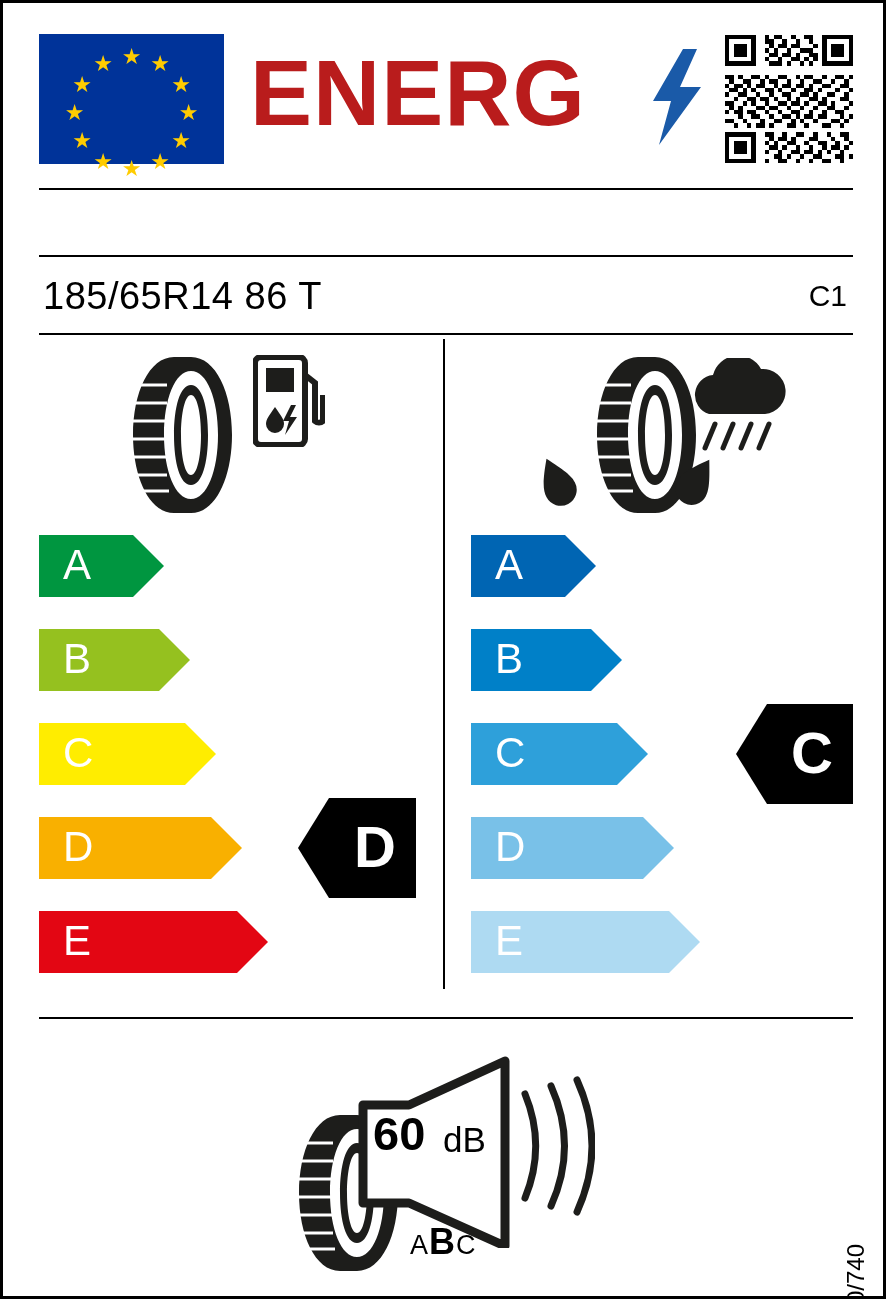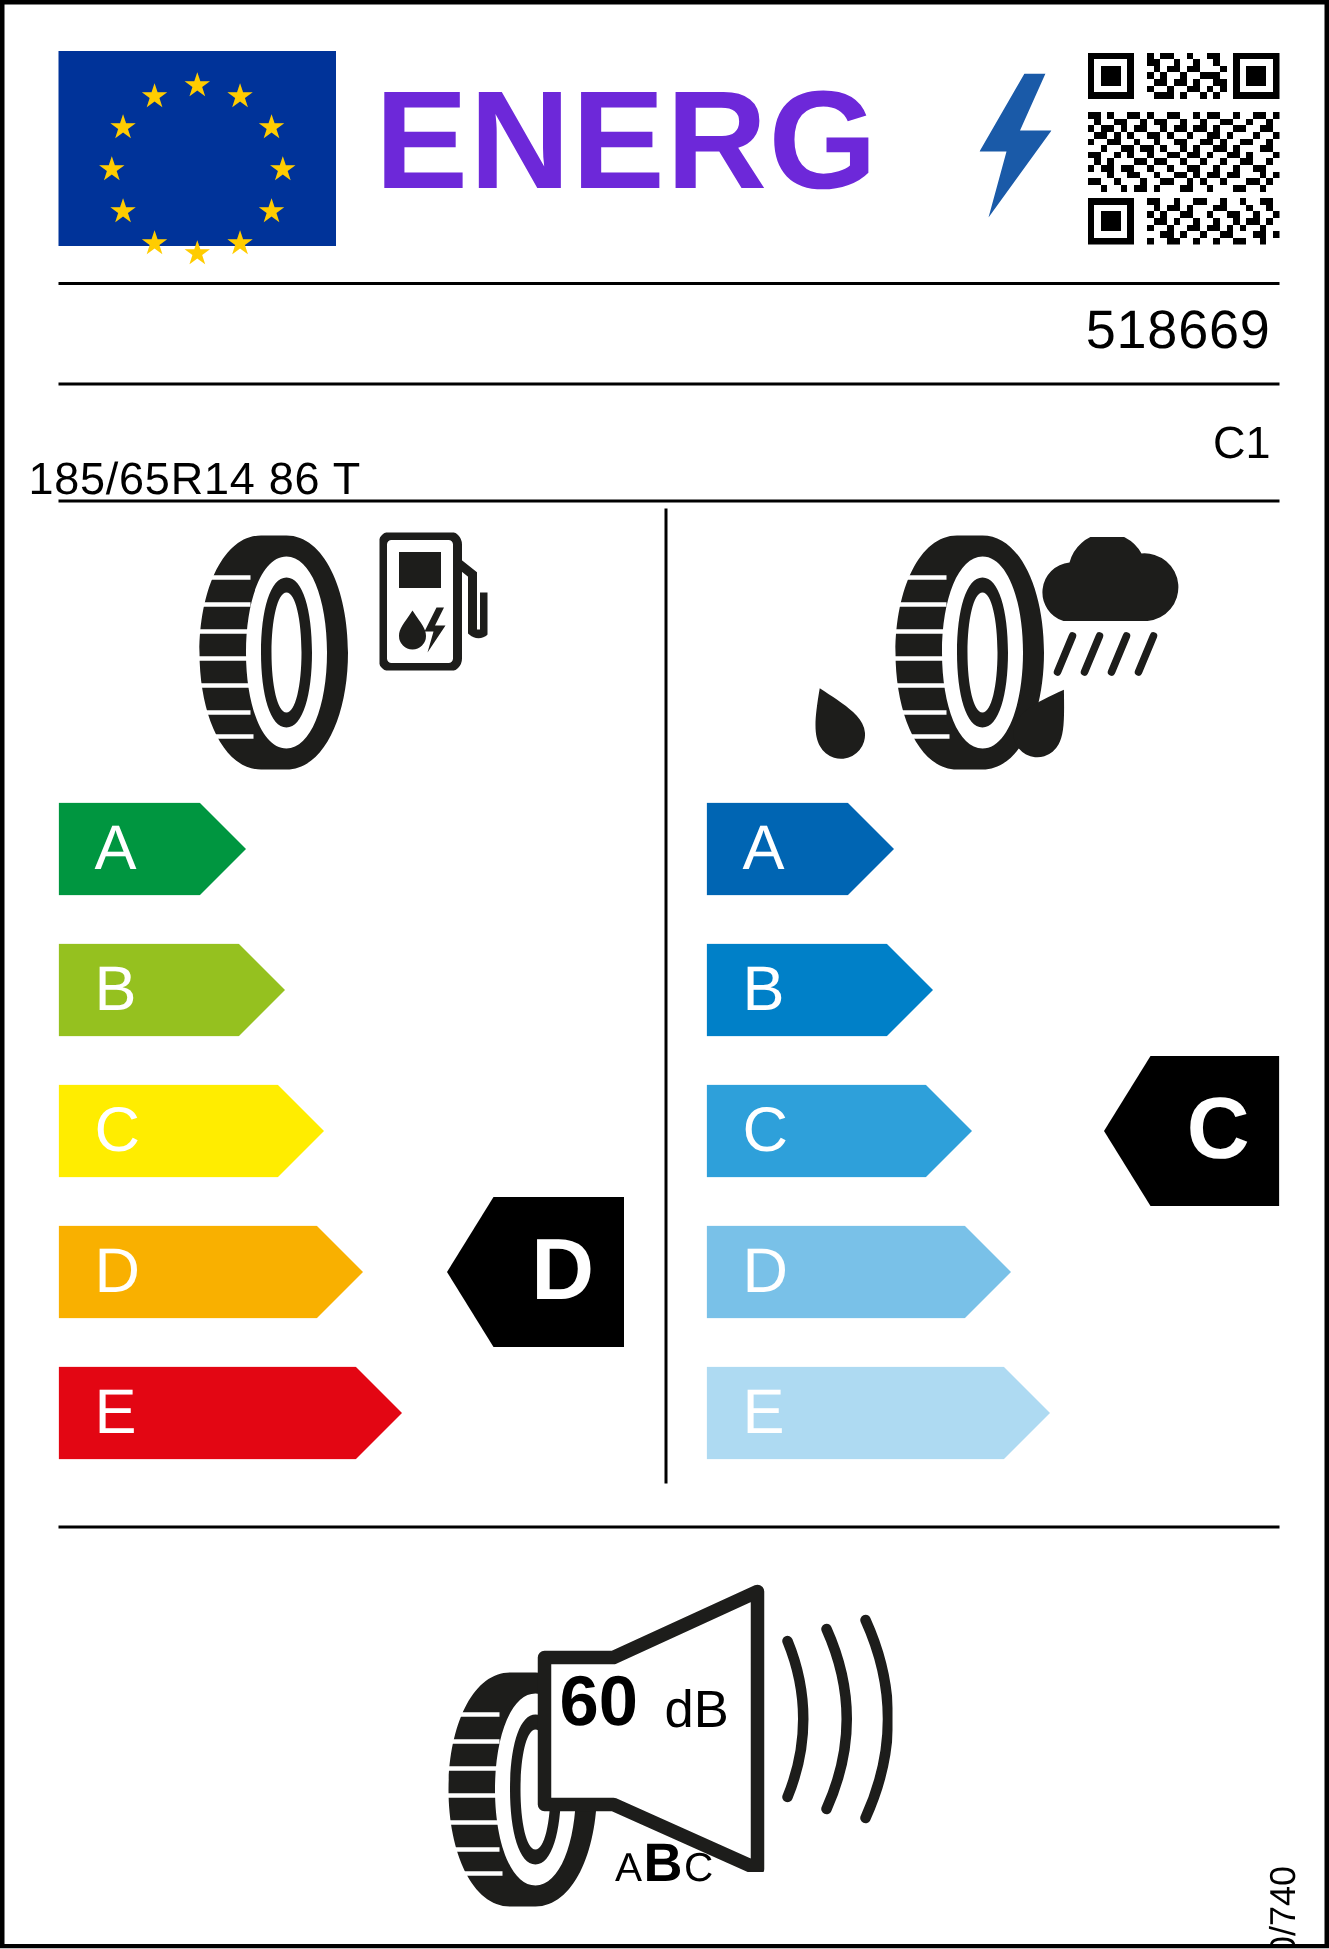--- a/index.html
+++ b/index.html
@@ -46,21 +46,21 @@
     text-align: center;
   }
   .energ-word {
     position: absolute;
     left: 247px;
     top: 44px;
     font-size: 93px;
     line-height: 93px;
     font-weight: bold;
     letter-spacing: 1px;
-    color: #6d28d9;
+    color: #b91c1c;
     font-family: "Liberation Sans", sans-serif;
   }
   .bolt {
     position: absolute;
     left: 650px;
     top: 46px;
     width: 48px;
     height: 96px;
   }
   .qr {
@@ -91,26 +91,25 @@
   .code {
     position: absolute;
     right: 36px;
     top: 196px;
     font-size: 36px;
     line-height: 42px;
     letter-spacing: 0.5px;
   }
   .tyre-size {
     position: absolute;
-    left: 16px;
+    left: 40px;
     top: 271px;
-    font-size: 30px;
+    font-size: 38px;
     line-height: 44px;
     letter-spacing: 0.5px;
-    margin-top: 24px;
   }
   .tyre-class {
     position: absolute;
     right: 36px;
     top: 275px;
     font-size: 30px;
     line-height: 36px;
   }
 
   
@@ -427,21 +426,20 @@
           <rect x="16" y="28" width="1" height="1"></rect>
           <rect x="19" y="28" width="1" height="1"></rect>
           <rect x="22" y="28" width="2" height="1"></rect>
           <rect x="26" y="28" width="1" height="1"></rect>
       </g>
     </svg>
   </div>
 
   <div class="rule" style="top:185px;"></div>
 
-  <div class="code">518669</div>
   <div class="rule" style="top:252px;"></div>
 
   <div class="tyre-size">185/65R14 86 T</div>
   <div class="tyre-class">C1</div>
   <div class="rule" style="top:330px;"></div>
 
   <div class="vdiv"></div>
 
   <svg class="pictogram" style="left:124px;top:352px;" width="120" height="160" viewBox="0 0 120 160">
     <g fill="#1d1d1b">

